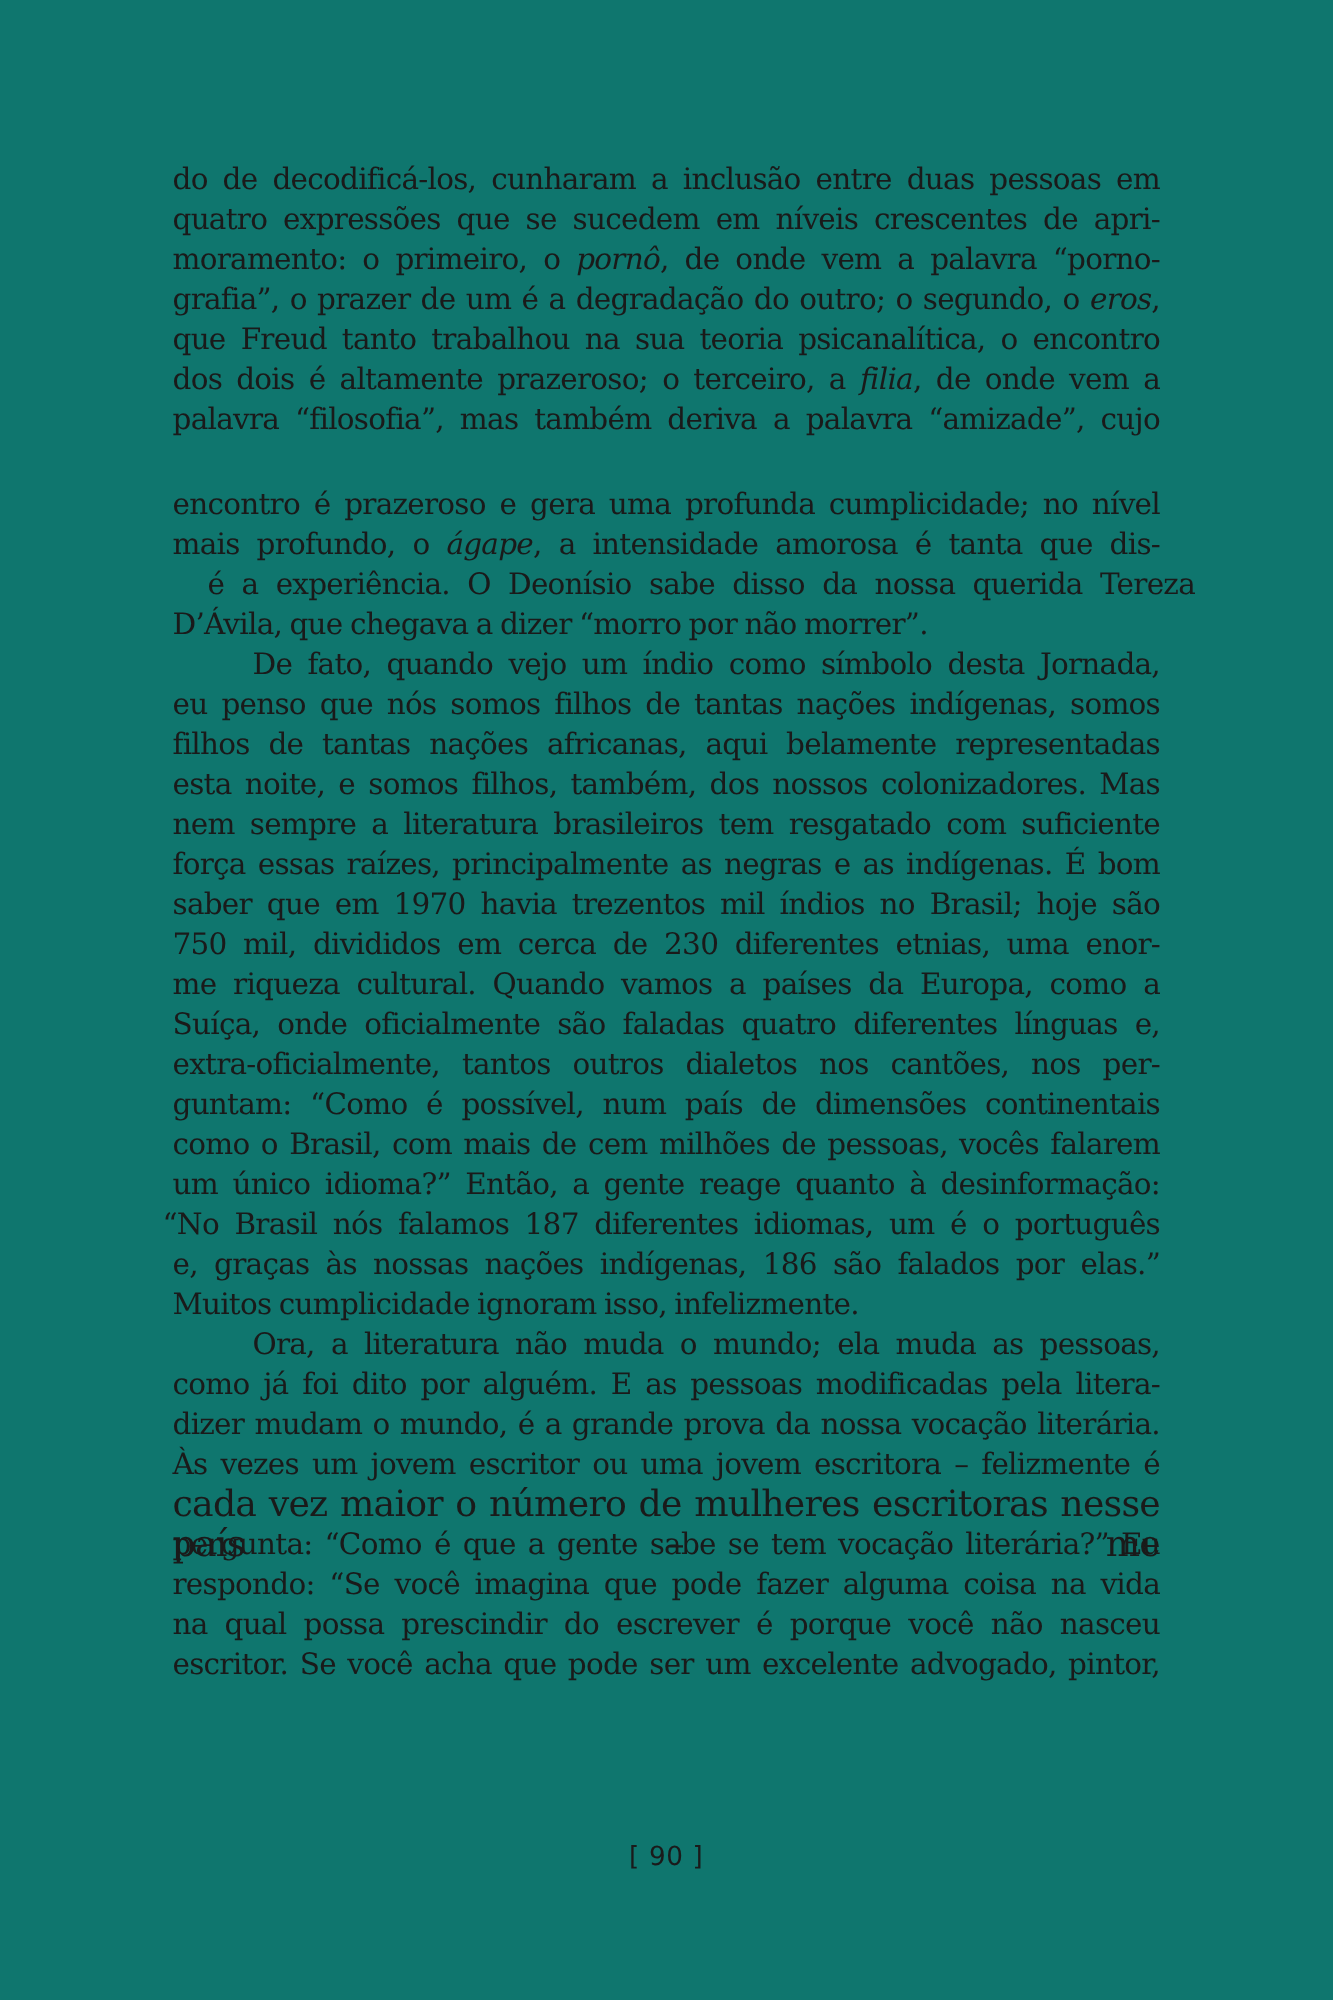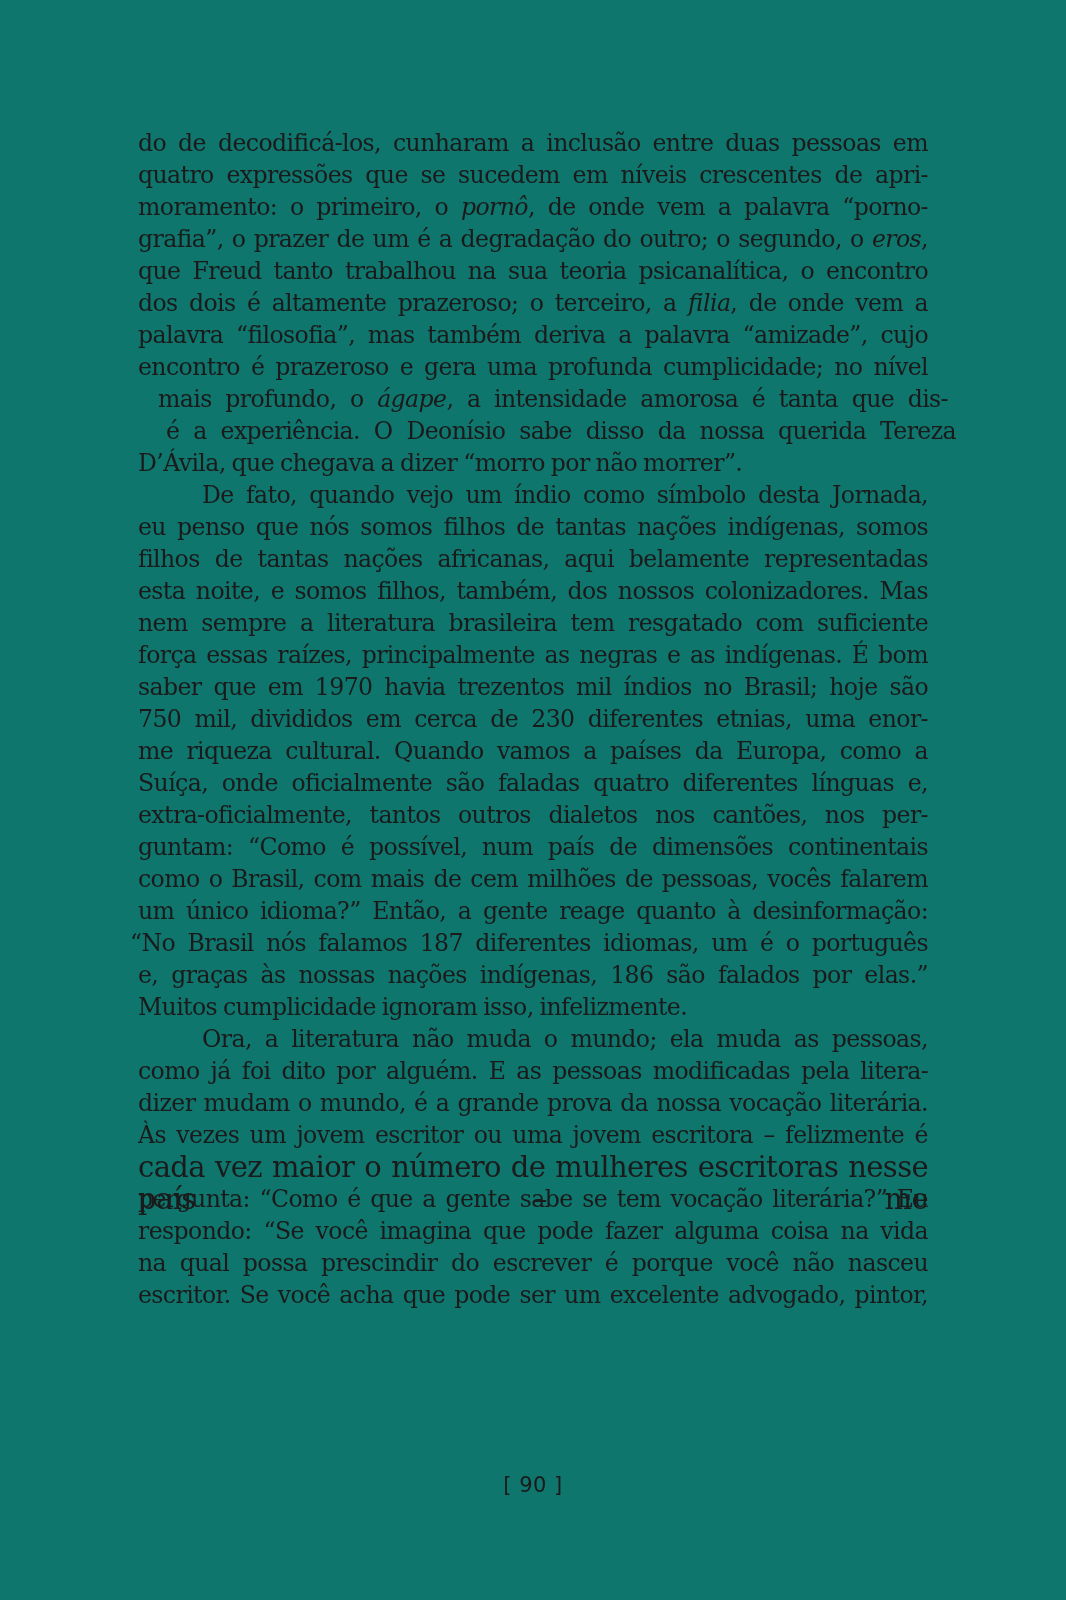--- a/index.html
+++ b/index.html
@@ -68,31 +68,31 @@
 <div class="page">
   <div class="text-block" id="text-block">
       <div>
         <span class="line" style="white-space: normal; width: 790px; font-size: 23.6px;"><span>do de decodificá-los, cunharam a inclusão entre duas pessoas em</span></span>
         <span class="line" style="white-space: normal; width: 790px; font-size: 23.6px;"><span>quatro expressões que se sucedem em níveis crescentes de apri-</span></span>
         <span class="line" style="white-space: normal; width: 790px; font-size: 23.6px;"><span>moramento: o primeiro, o </span><span class="it">pornô</span><span>, de onde vem a palavra “porno-</span></span>
         <span class="line" style="white-space: normal; width: 790px; font-size: 23.6px;"><span>grafia”, o prazer de um é a degradação do outro; o segundo, o </span><span class="it">eros</span><span>,</span></span>
         <span class="line" style="white-space: normal; width: 790px; font-size: 23.6px;"><span>que Freud tanto trabalhou na sua teoria psicanalítica, o encontro</span></span>
         <span class="line" style="white-space: normal; width: 790px; font-size: 23.6px;"><span>dos dois é altamente prazeroso; o terceiro, a </span><span class="it">filia</span><span>, de onde vem a</span></span>
         <span class="line" style="white-space: normal; width: 790px; font-size: 23.6px;"><span>palavra “filosofia”, mas também deriva a palavra “amizade”, cujo</span></span>
-        <span class="line" style="white-space: normal; width: 790px; font-size: 23.6px;"><span>encontro é prazeroso e gera uma profunda cumplicidade; no nível</span></span>
-        <span class="line" style="white-space: normal; width: 790px; font-size: 23.6px; margin-left: 20px;"><span>mais profundo, o </span><span class="it">ágape</span><span>, a intensidade amorosa é tanta que dis-</span></span>
+        <span class="line" style="white-space: normal; width: 790px; font-size: 23.6px; margin-top: 36px;"><span>encontro é prazeroso e gera uma profunda cumplicidade; no nível</span></span>
+        <span class="line" style="white-space: normal; width: 790px; font-size: 23.6px;"><span>mais profundo, o </span><span class="it">ágape</span><span>, a intensidade amorosa é tanta que dis-</span></span>
         <span class="line" style="white-space: normal; width: 790px; font-size: 23.6px; margin-left: 28px;"><span>é a experiência. O Deonísio sabe disso da nossa querida Tereza</span></span>
         <span class="line last"><span>D’Ávila, que chegava a dizer “morro por não morrer”.</span></span>
       </div>
       <div>
         <span class="line indent" style="white-space: normal; width: 726px; font-size: 23.6px;"><span>De fato, quando vejo um índio como símbolo desta Jornada,</span></span>
         <span class="line" style="white-space: normal; width: 790px; font-size: 23.6px;"><span>eu penso que nós somos filhos de tantas nações indígenas, somos</span></span>
         <span class="line" style="white-space: normal; width: 790px; font-size: 23.6px;"><span>filhos de tantas nações africanas, aqui belamente representadas</span></span>
         <span class="line" style="white-space: normal; width: 790px; font-size: 23.6px;"><span>esta noite, e somos filhos, também, dos nossos colonizadores. Mas</span></span>
-        <span class="line" style="white-space: normal; width: 790px; font-size: 23.6px;"><span>nem sempre a literatura brasileira tem resgatado com suficiente</span></span>
+        <span class="line" style="white-space: normal; width: 790px; font-size: 23.6px;"><span>nem sempre a literatura brasileiros tem resgatado com suficiente</span></span>
         <span class="line" style="white-space: normal; width: 790px; font-size: 23.6px;"><span>força essas raízes, principalmente as negras e as indígenas. É bom</span></span>
         <span class="line" style="white-space: normal; width: 790px; font-size: 23.6px;"><span>saber que em 1970 havia trezentos mil índios no Brasil; hoje são</span></span>
         <span class="line" style="white-space: normal; width: 790px; font-size: 23.6px;"><span>750 mil, divididos em cerca de 230 diferentes etnias, uma enor-</span></span>
         <span class="line" style="white-space: normal; width: 790px; font-size: 23.6px;"><span>me riqueza cultural. Quando vamos a países da Europa, como a</span></span>
         <span class="line" style="white-space: normal; width: 790px; font-size: 23.6px;"><span>Suíça, onde oficialmente são faladas quatro diferentes línguas e,</span></span>
         <span class="line" style="white-space: normal; width: 790px; font-size: 23.6px;"><span>extra-oficialmente, tantos outros dialetos nos cantões, nos per-</span></span>
         <span class="line" style="white-space: normal; width: 790px; font-size: 23.6px;"><span>guntam: “Como é possível, num país de dimensões continentais</span></span>
         <span class="line" style="white-space: normal; width: 790px; font-size: 23.6px;"><span>como o Brasil, com mais de cem milhões de pessoas, vocês falarem</span></span>
         <span class="line" style="white-space: normal; width: 790px; font-size: 23.6px;"><span>um único idioma?” Então, a gente reage quanto à desinformação:</span></span>
         <span class="line outdent" style="white-space: normal; width: 798px; font-size: 23.6px;"><span>“No Brasil nós falamos 187 diferentes idiomas, um é o português</span></span>

